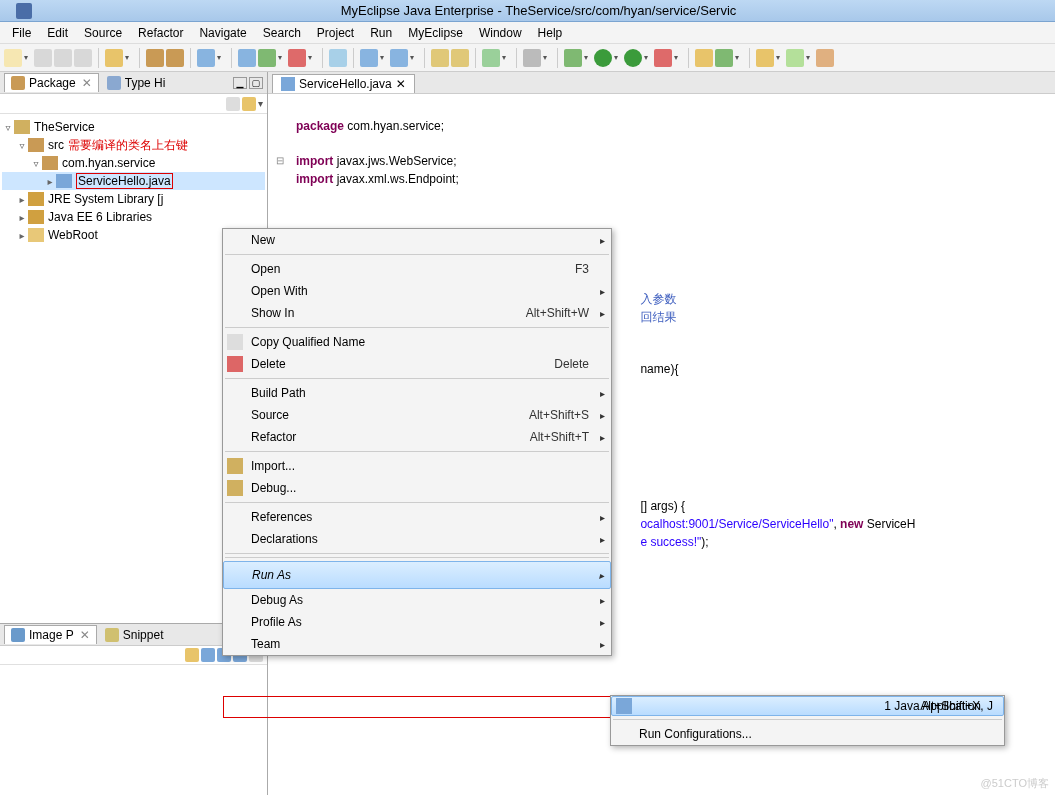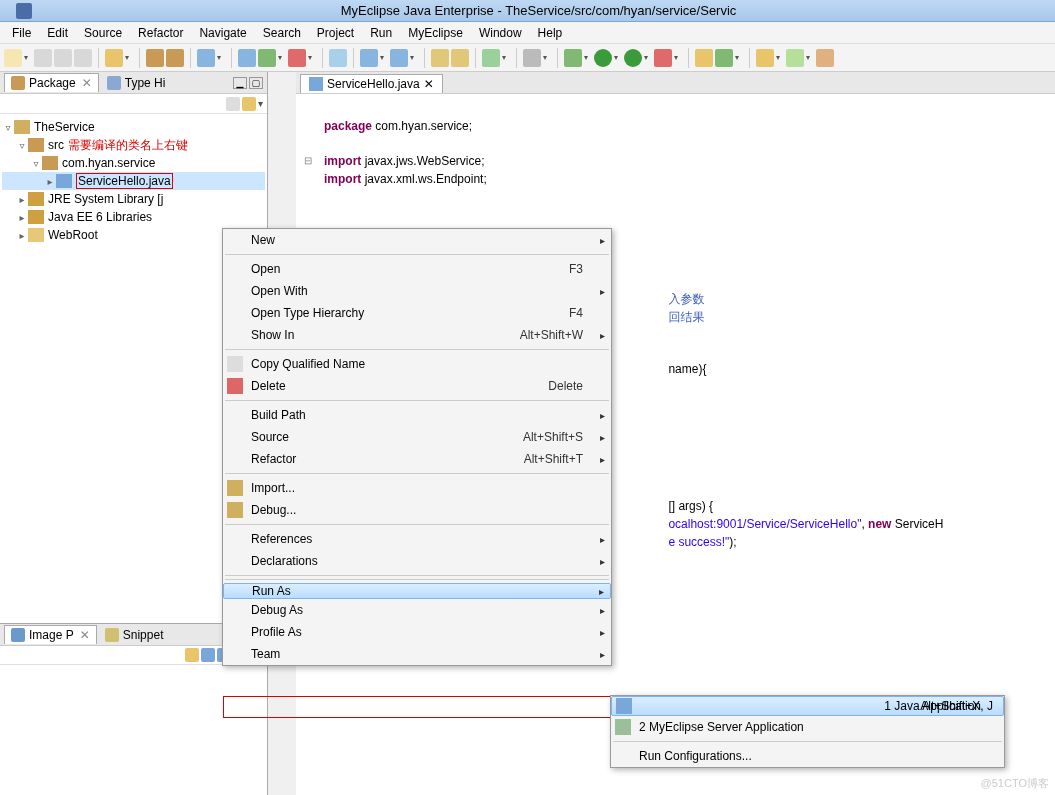--- a/index.html
+++ b/index.html
@@ -6,21 +6,21 @@
 body { background: #f0f0f0; width: 1055px; height: 795px; overflow: hidden; position: relative; }
 .titlebar { background: linear-gradient(#bdd8f3,#a8c8ea); height: 22px; display: flex; align-items: center; padding: 0 16px; color: #000; font-size: 13px; border-bottom: 1px solid #7ba4d0; }
 .titlebar .app-icon { width: 16px; height: 16px; background: #4a6da7; border-radius: 2px; margin-right: 6px; display: inline-block; }
 .titlebar .title-text { margin: 0 auto; font-size: 13px; }
 .menubar { background: #f4f4f4; height: 22px; display: flex; align-items: center; padding: 0 4px; border-bottom: 1px solid #ddd; }
 .menubar .menu { padding: 2px 8px; cursor: default; }
 .toolbar { background: #f4f4f4; height: 28px; display: flex; align-items: center; padding: 0 4px; border-bottom: 1px solid #ccc; gap: 2px; }
 .tb-btn { width: 18px; height: 18px; border-radius: 2px; display: inline-block; }
 .tb-sep { width: 1px; height: 20px; background: #ccc; margin: 0 4px; }
 .tb-dd { width: 8px; display:inline-block; font-size:8px; color:#555; vertical-align:middle; }
-.workspace { display: flex; height: calc(795px - 22px - 22px - 28px); gap: 28px; }
+.workspace { display: flex; height: calc(795px - 22px - 22px - 28px); }
 .left-col { width: 268px; display: flex; flex-direction: column; border-right: 1px solid #aaa; }
 .view-hdr { background: #e8e8e8; height: 22px; display: flex; align-items: center; border-bottom: 1px solid #ccc; padding: 0 4px; gap: 2px; font-size: 11px; }
 .view-tab { padding: 2px 6px; display: flex; align-items: center; gap: 4px; }
 .view-tab.active { background: #fff; border: 1px solid #aaa; border-bottom: none; }
 .view-tab .closex { margin-left:2px; color:#888; }
 .view-tab .ic { width:14px; height:14px; border-radius:2px; display:inline-block; }
 .view-toolbar { background: #fff; height: 20px; display: flex; align-items: center; justify-content: flex-end; padding: 0 4px; gap: 2px; border-bottom: 1px solid #e0e0e0; }
 .tree { background: #fff; flex: 1; padding: 4px 2px; overflow: hidden; font-size: 12px; }
 .tree-row { display: flex; align-items: center; height: 18px; white-space: nowrap; }
 .tree-row .tw { width: 12px; text-align: center; color: #666; font-size: 10px; }
@@ -34,24 +34,24 @@
 .editor-tabs { height: 22px; background: #e8e8e8; display: flex; align-items: flex-end; padding: 0 4px; border-bottom:1px solid #ccc; }
 .editor-tab { background:#fff; border:1px solid #aaa; border-bottom:none; padding:2px 8px; display:flex; align-items:center; gap:4px; font-size:11px; }
 .editor-tab .ic { width:14px; height:14px; display:inline-block; }
 .code { font-family: Consolas, monospace; font-size: 13px; padding: 6px 10px 6px 28px; line-height: 17px; color:#000; position:relative; white-space: pre; }
 .kw { color: #7f0055; font-weight: bold; }
 .str { color: #2a00ff; }
 .comm { color: #3f5fbf; }
 .gutter-fold { position:absolute; left:8px; color:#888; font-size:10px; }
 .ctx-menu { position: absolute; background: #f4f4f4; border: 1px solid #999; box-shadow: 2px 2px 6px rgba(0,0,0,.3); font-size: 12px; z-index: 100; }
 .ctx-menu .mi { display: flex; align-items: center; height: 22px; padding: 0 22px 0 28px; cursor: default; position: relative; }
-.ctx-menu .mi.sel { background: linear-gradient(#dbeeff,#b9dcff); border:1px solid #7eb4ea; border-radius:2px; height:16px; }
+.ctx-menu .mi.sel { background: linear-gradient(#dbeeff,#b9dcff); border:1px solid #7eb4ea; border-radius:2px; height:28px;font-style:italic; }
 .ctx-menu .sep { height: 1px; background: #ccc; margin: 3px 2px; }
 .ctx-menu .mi .arrow { position: absolute; right: 6px; font-size: 10px; color:#333; }
-.ctx-menu .mi .sc { position: absolute; right: 28px; color: #333; }
+.ctx-menu .mi .sc { position: absolute; right: 22px; color: #333; }
 .ctx-menu .mi .mic { position:absolute; left:4px; width:16px; height:16px; }
 .submenu { position: absolute; left: 610px; top: 695px; width: 395px; background:#f4f4f4; border:1px solid #999; box-shadow:2px 2px 6px rgba(0,0,0,.3); z-index:101; }
 .submenu .mi { display:flex; align-items:center; height:22px; padding:0 22px 0 28px; position:relative; }
 .submenu .mi.sel { background: linear-gradient(#dbeeff,#b9dcff); border:1px solid #7eb4ea; border-radius:2px; height:20px;justify-content:flex-end; }
 .submenu .mi .sc { position:absolute; right:10px; }
 .submenu .sep { height:1px; background:#ccc; margin:3px 2px; }
 .submenu .mic { position:absolute; left:4px; width:16px; height:16px; }
 .minmax { margin-left:auto; display:flex; gap:2px; }
 .minmax span { width:14px; height:12px; border:1px solid #999; font-size:9px; text-align:center; line-height:10px; }
 .watermark { position:absolute; right:6px; bottom:4px; color:#ccc; font-size:11px; }
@@ -269,24 +269,20 @@
   <div class="sep"></div>
   <div class="mi">
       <span>Open</span>
       <span class="sc">F3</span>
     </div>
   <div class="mi">
       <span>Open With</span>
       <span class="arrow">▸</span>
     </div>
   <div class="mi">
-      <span>Open Type Hierarchy</span>
-      <span class="sc">F4</span>
-    </div>
-  <div class="mi">
       <span>Show In</span>
       <span class="sc">Alt+Shift+W</span>
       <span class="arrow">▸</span>
     </div>
   <div class="sep"></div>
   <div class="mi">
       <span class="mic" style="background:#ddd"></span>
       <span>Copy Qualified Name</span>
     </div>
   <div class="mi">
@@ -346,24 +342,20 @@
       <span class="arrow">▸</span>
     </div>
 </div>
 
 <div class="submenu">
   <div class="mi sel">
       <span class="mic" style="background:#7aa7d9"></span>
       <span>1 Java Application</span>
       <span class="sc">Alt+Shift+X, J</span>
     </div>
-  <div class="mi">
-      <span class="mic" style="background:#9abf9a"></span>
-      <span>2 MyEclipse Server Application</span>
-    </div>
   <div class="sep"></div>
   <div class="mi">
       <span>Run Configurations...</span>
     </div>
 </div>
 
 <div class="red-box2" style="left:223px; top:696px; width:388px; height:22px;"></div>
 <div class="red-box2" style="left:612px; top:696px; width:392px; height:22px;"></div>
 
 <div class="watermark">@51CTO博客</div>

